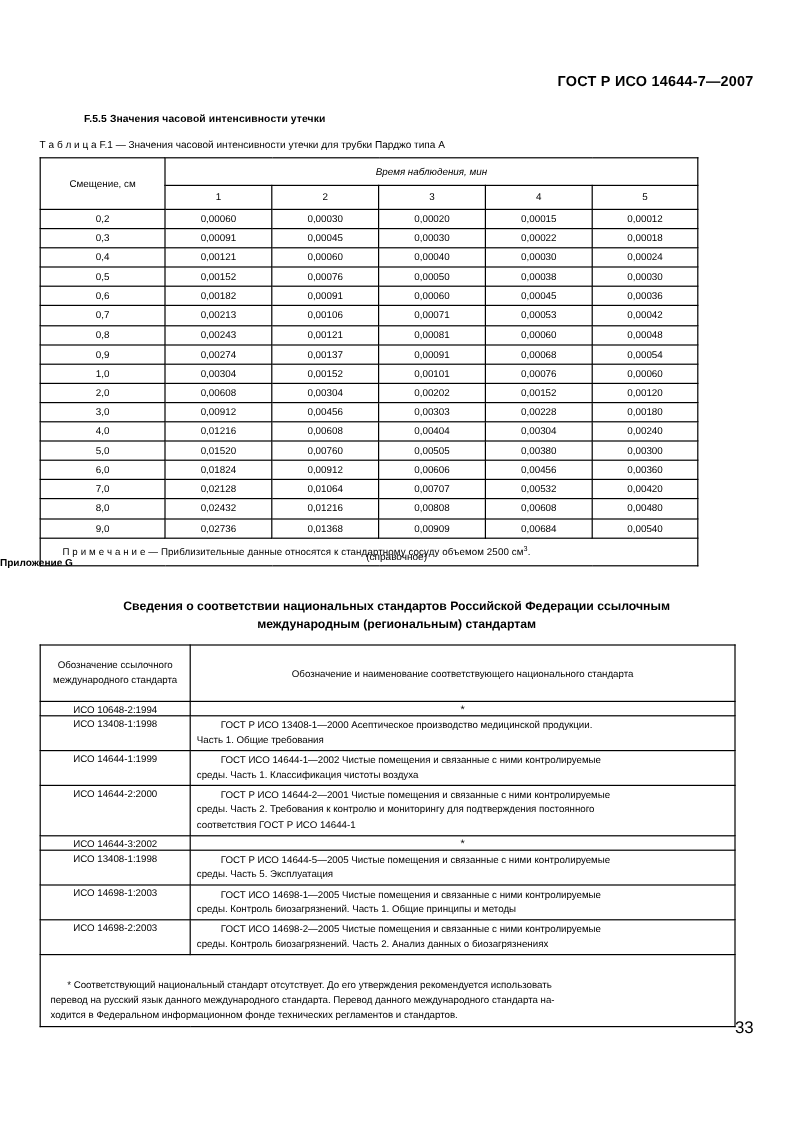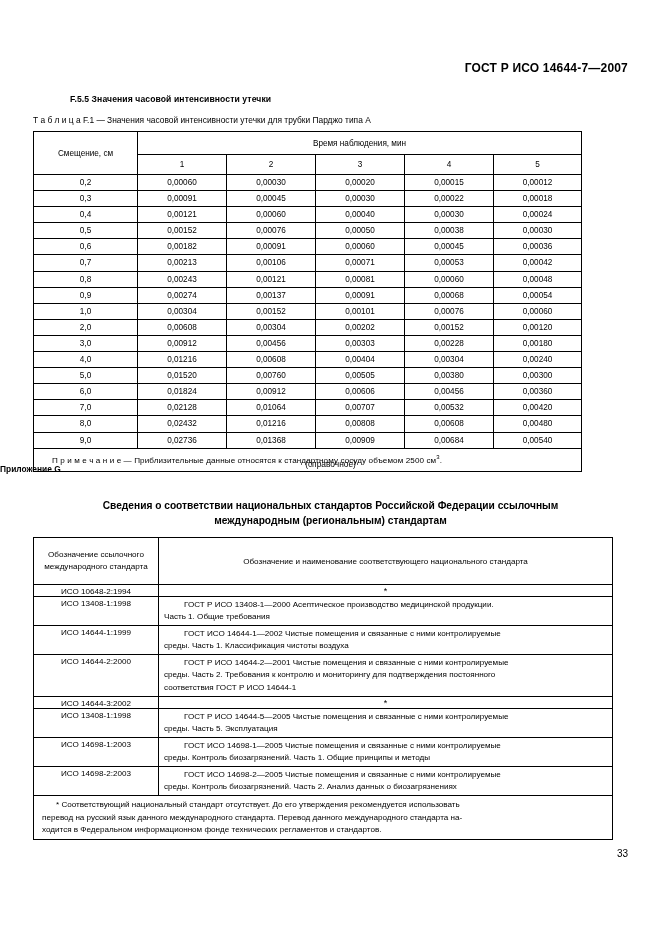--- a/index.html
+++ b/index.html
@@ -65,20 +65,21 @@
   .t1 td, .t1 th {
     border: 0.8px solid #000;
     padding: 0;
     text-align: center;
     vertical-align: middle;
     font-weight: normal;
   }
   .t1 .hdr-span {
     height: 22px;
     border-bottom: 0.8px solid #000;
+    font-style: italic;
   }
   .t1 .hdr-left {
     height: 41px;
   }
   .t1 .hdr-num {
     height: 19px;
   }
   .t1 .body-row td {
     height: 15.1px;
     line-height: 15.1px;
@@ -172,28 +173,28 @@
     padding: 1px 0 0 0;
     font-size: 9px;
   }
   .t2 .footnote {
     text-align: justify;
     text-align-last: left;
     padding: 3px 8px 3px 8px;
     line-height: 12.4px;
     border-top: 1.7px solid #000;
   }
-  .t2 .footnote .fn-first { padding-left: 14px; }
+  .t2 .footnote .fn-first { padding-left: 14px; margin-top: 16px; }
 
   
   .page-number {
     position: absolute;
     right: 33px;
     top: 848px;
-    font-size: 10px;
+    font-size: 14px;
   }
 </style>
 </head>
 <body>
 
 <div class="page">
 
   <div class="doc-header">ГОСТ Р ИСО 14644-7—2007</div>
 
   <div class="sec-heading">F.5.5  Значения часовой интенсивности утечки</div>

